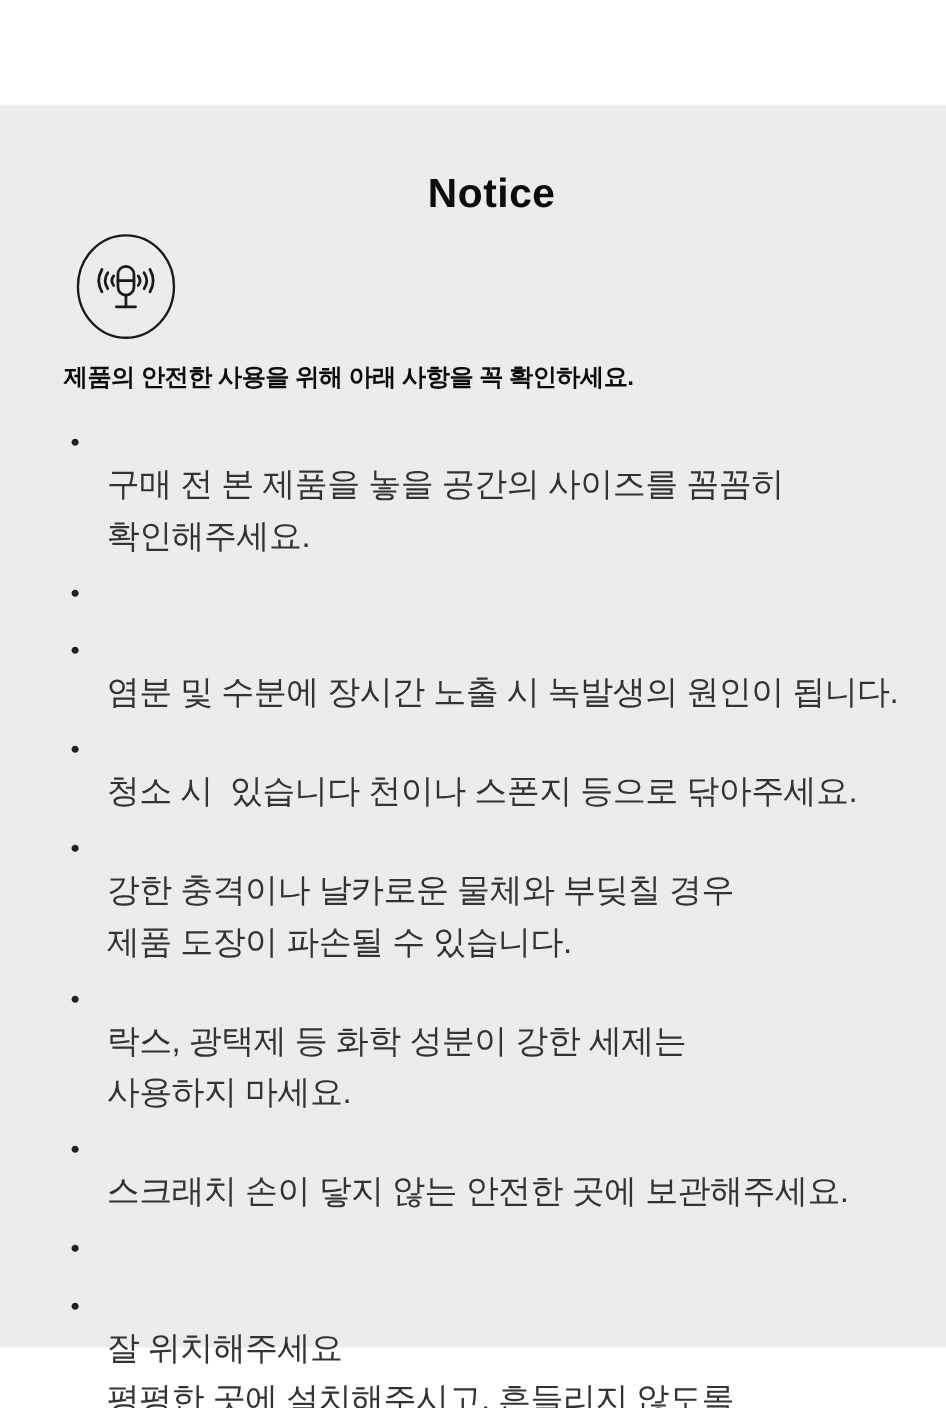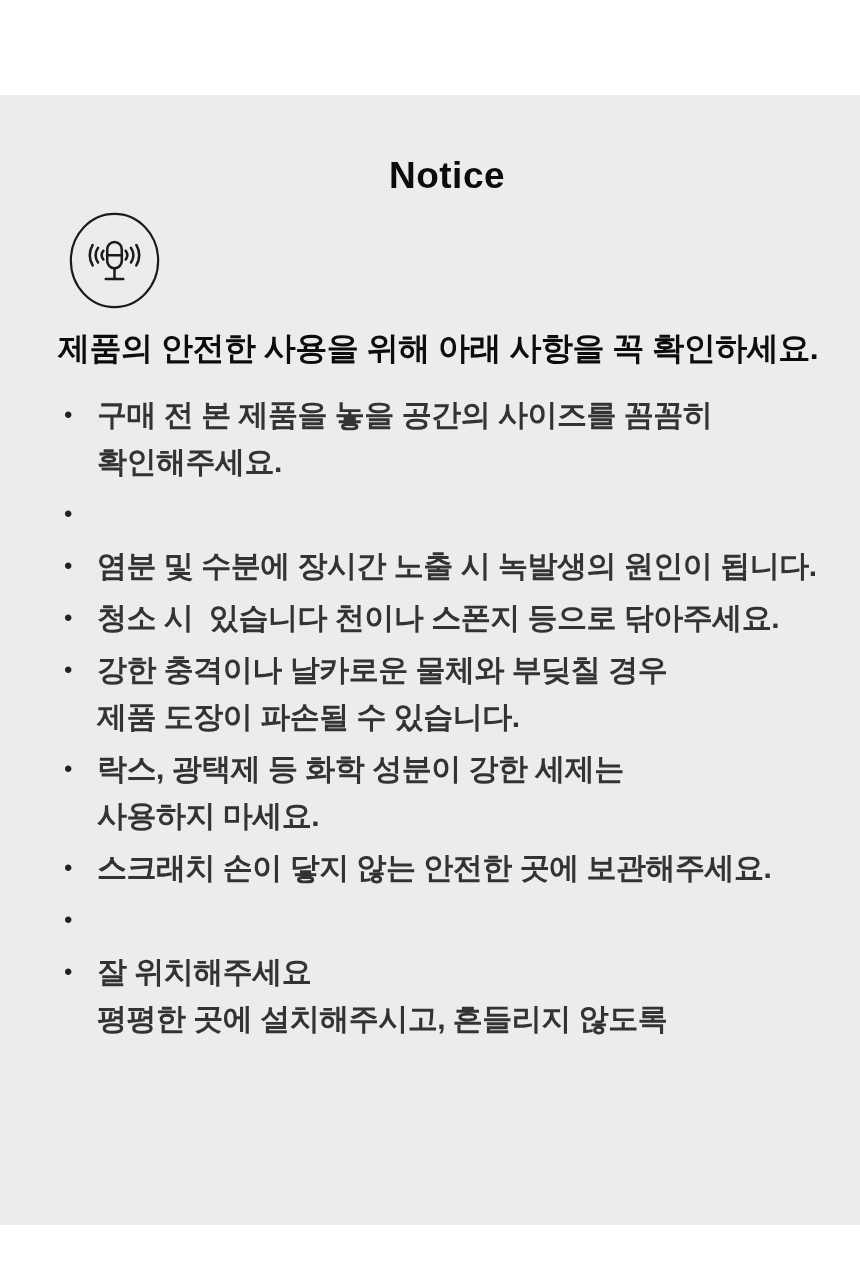--- a/index.html
+++ b/index.html
@@ -37,21 +37,21 @@
     color:var(--title-text);
     padding-left:34px;
   }
   .icon-wrap{
     margin:18px 0 0 66px;
     width:97px;height:97px;
   }
   .icon-wrap svg{display:block;}
   .notice-heading{
     margin:21px 0 0 58px;
-    font-size:32px;
+    font-size:22px;
     line-height:1.15;
     font-weight:700;
     letter-spacing:-0.5px;
     color:var(--title-text);
   }
   .notice-list{
     margin-top:24px;
     padding-left:60px;
   }
   .notice-item{
@@ -63,23 +63,24 @@
     flex:none;
     width:37px;
     padding-left:4px;
     font-size:24px;
     line-height:47px;
     color:#222222;
   }
   .item-text{
     font-size:30px;
     line-height:47px;
-    font-weight:700;
+    font-weight:400;
     letter-spacing:-0.5px;
     color:var(--body-text);
+    margin-top:38px;
   }
   .item-text .line{
     white-space:pre;
   }
 </style>
 </head>
 <body>
 
 <div class="canvas">
   <section class="notice-panel">

